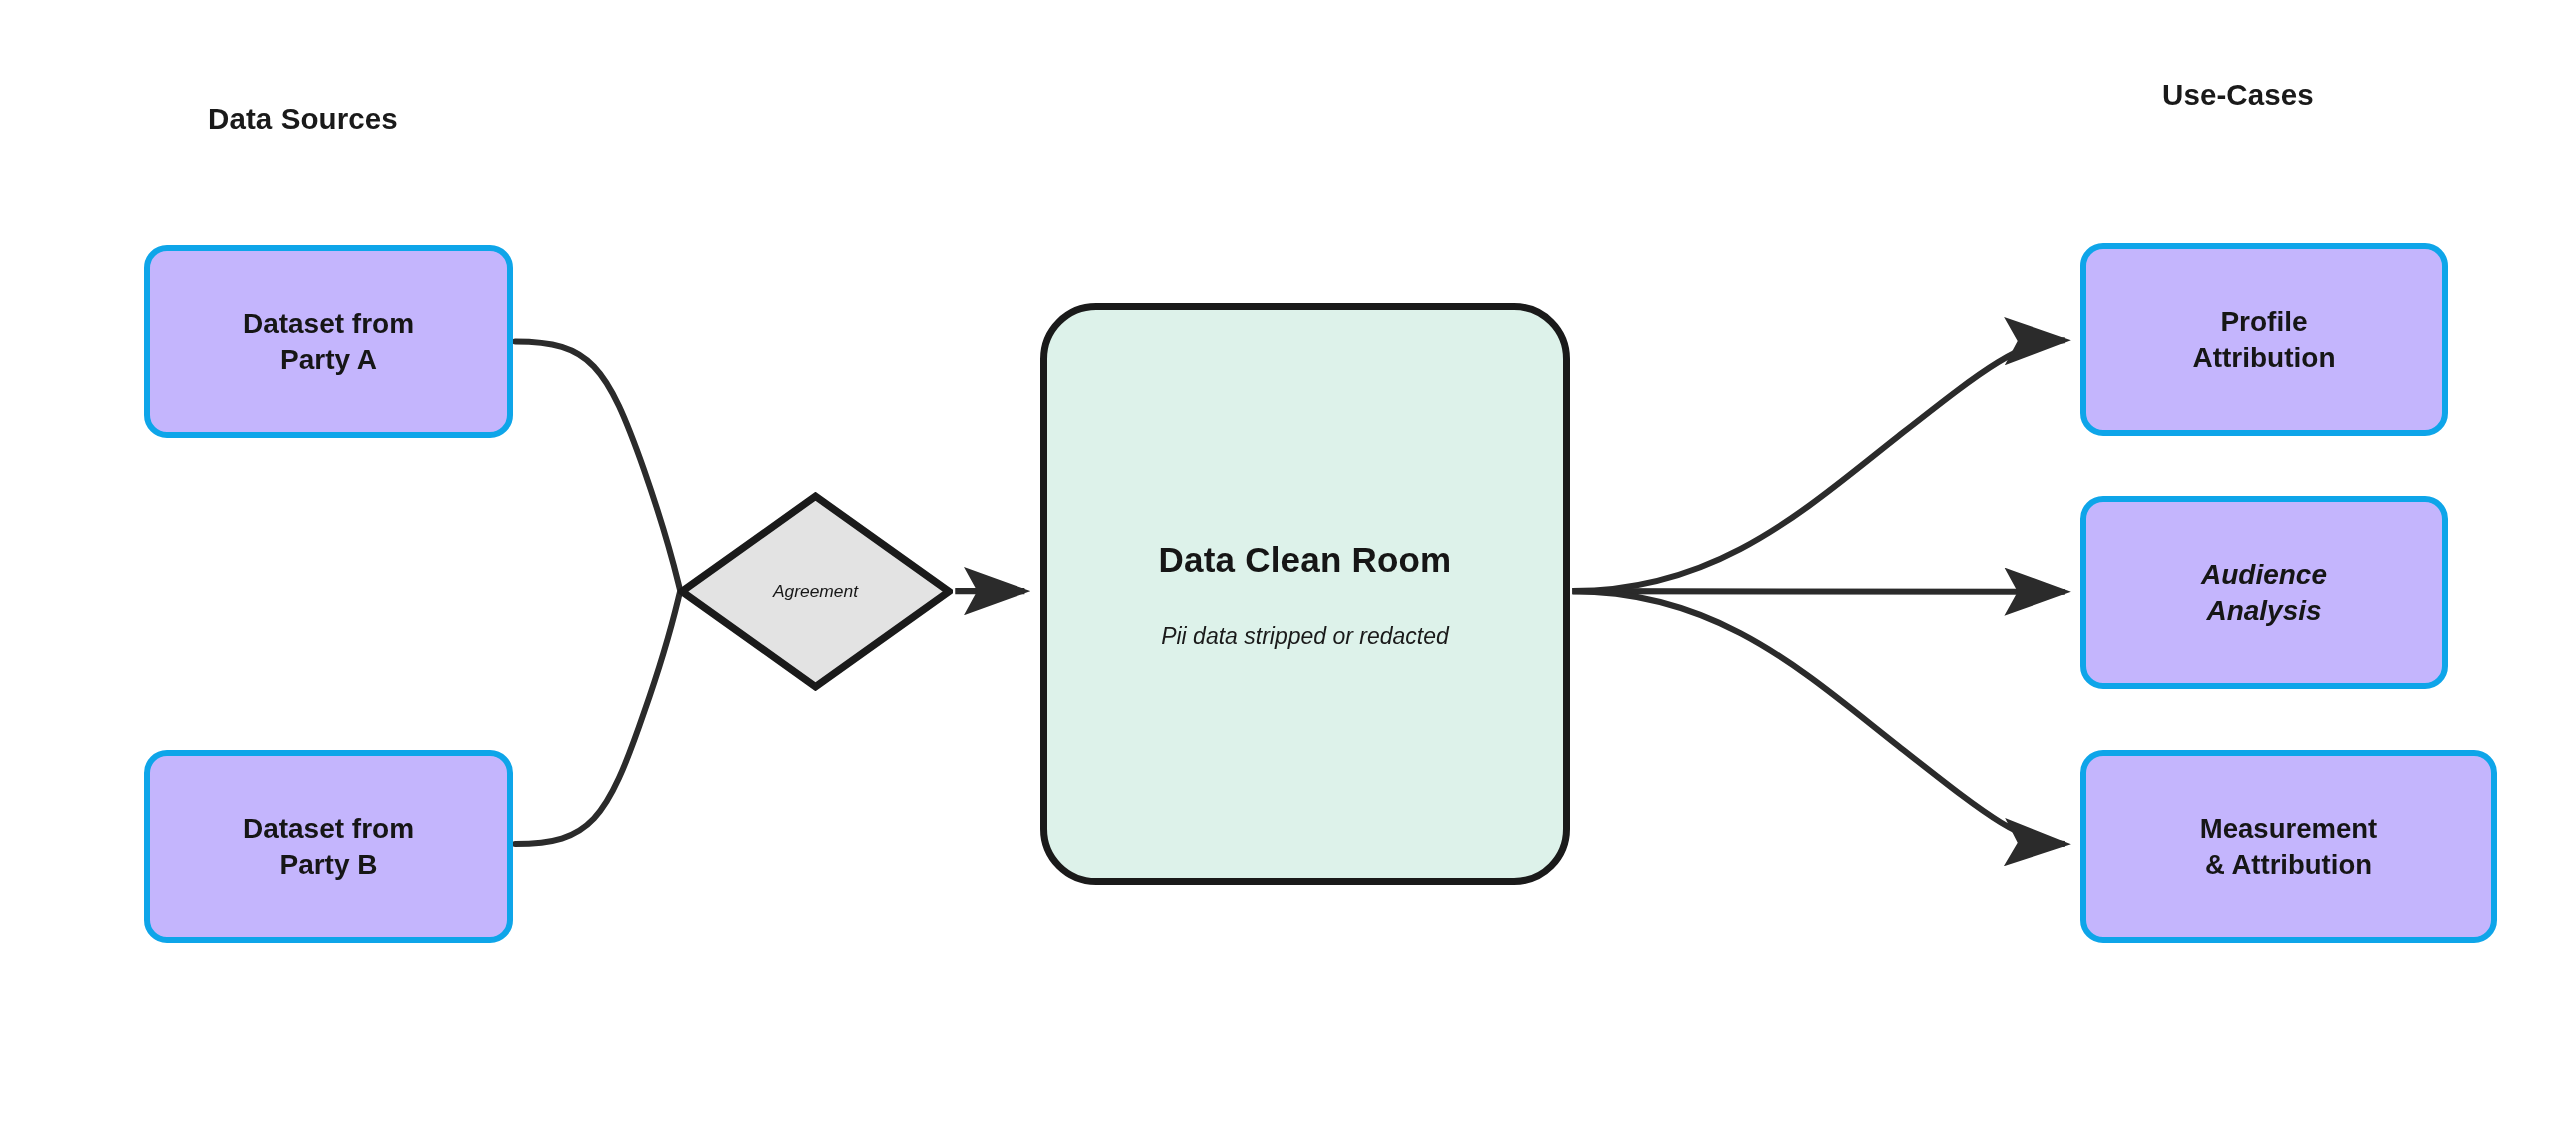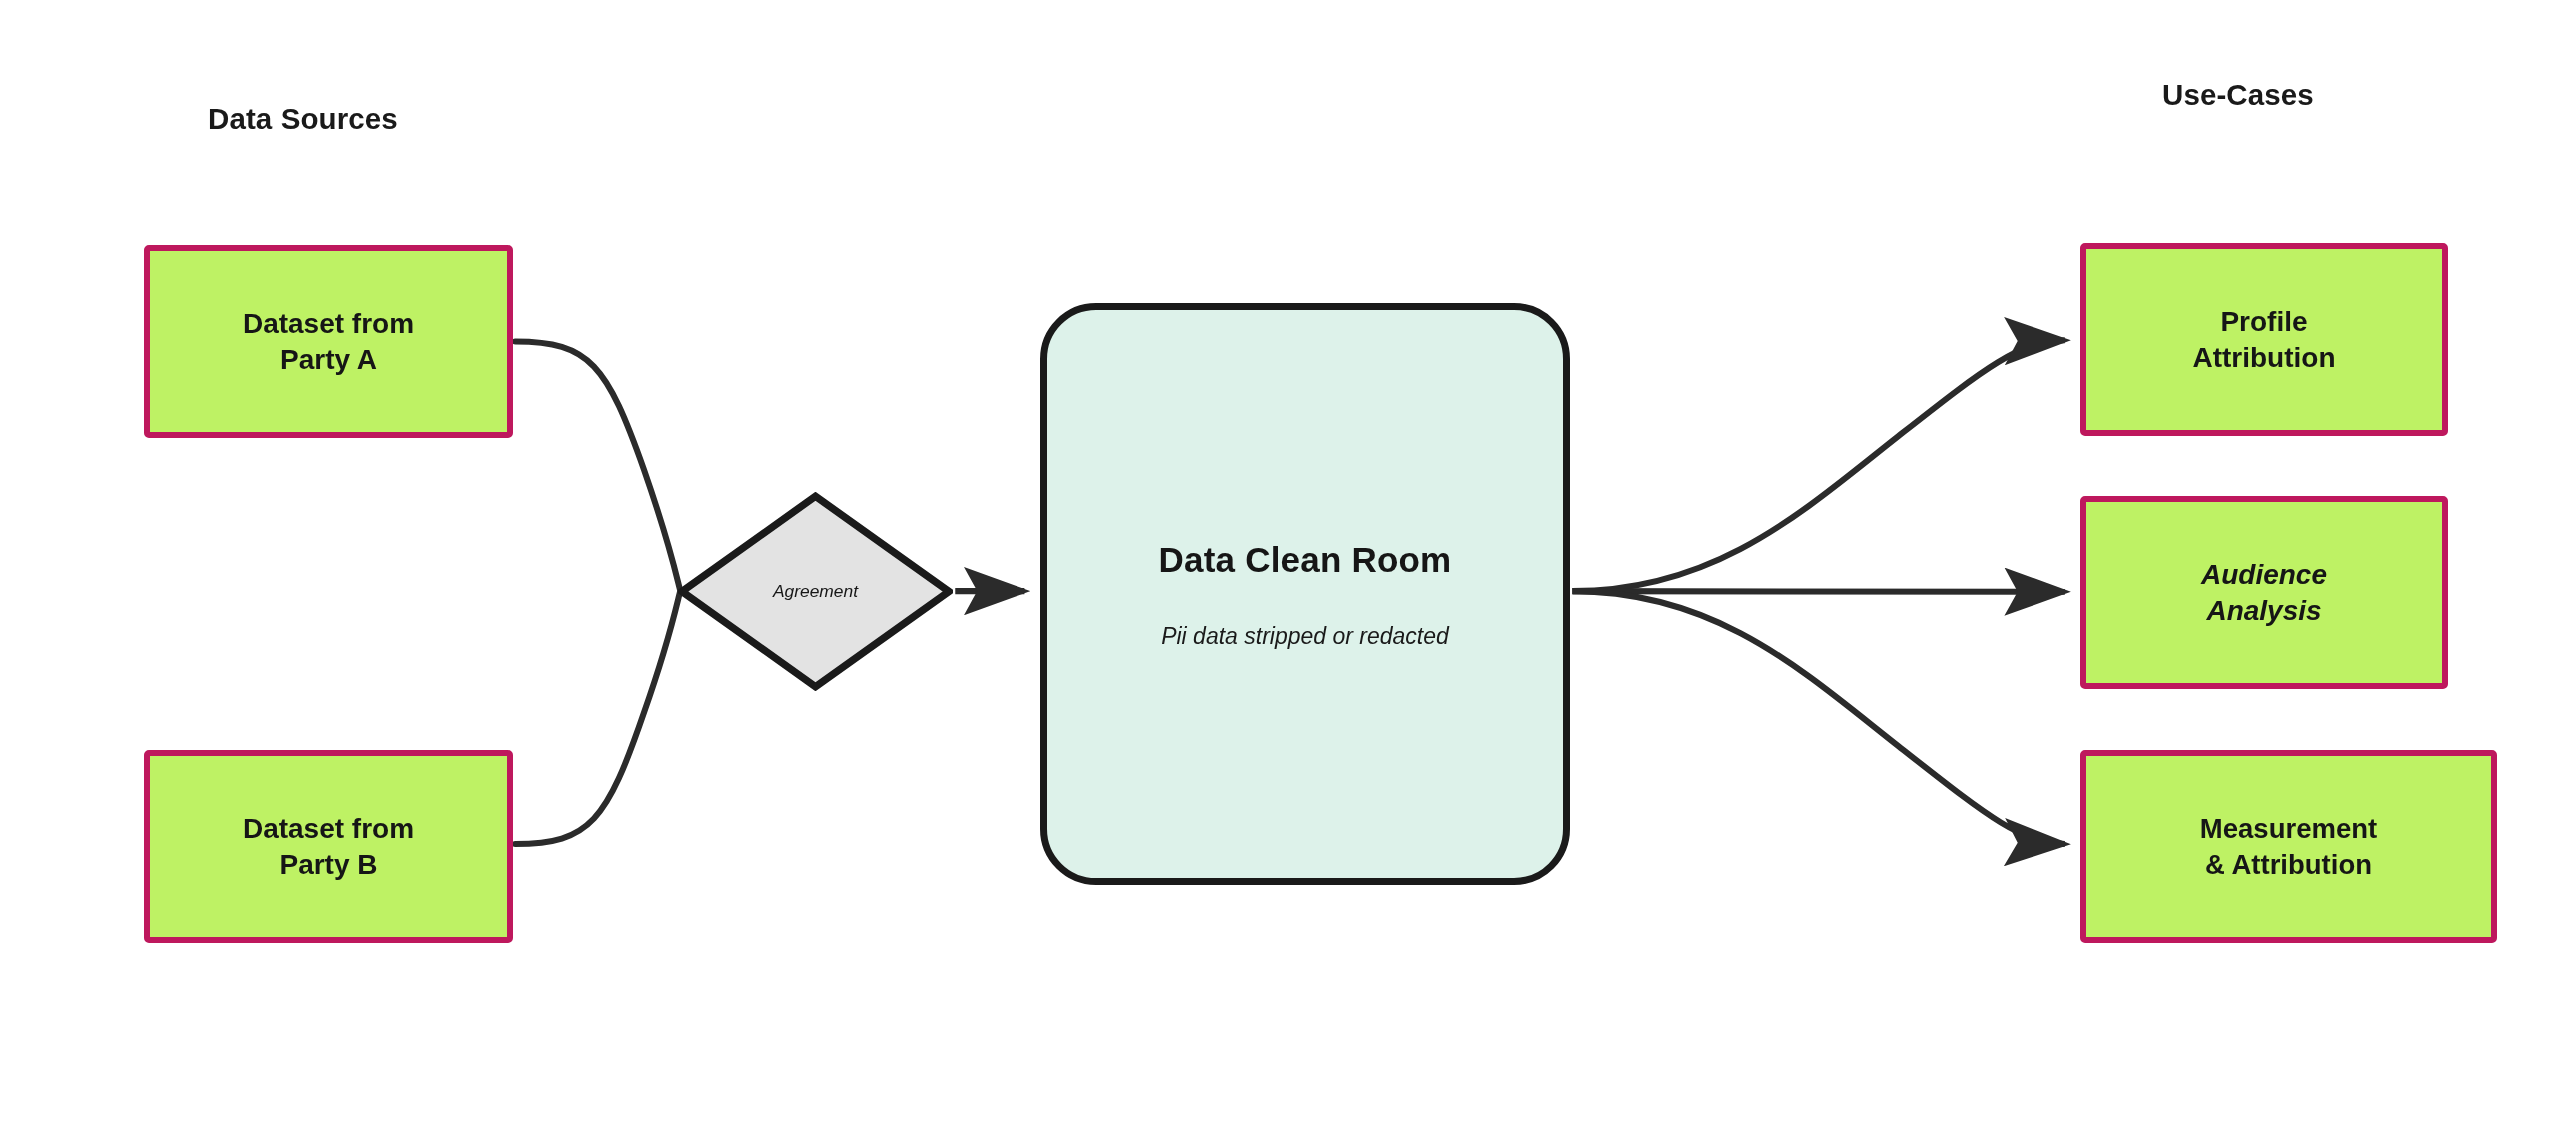--- a/index.html
+++ b/index.html
@@ -42,23 +42,23 @@
 
   
   .node {
     position: absolute;
     box-sizing: border-box;
     display: flex;
     flex-direction: column;
     align-items: center;
     justify-content: center;
     text-align: center;
-    background: #bef264;
-    border: 6px solid #be185d;
-    border-radius: 5px;
+    background: #c4b5fd;
+    border: 6px solid #0ea5e9;
+    border-radius: 23px;
     color: #161616;
   }
   .node .node-label {
     font-size: 28px;
     font-weight: bold;
     line-height: 1.28;
     white-space: pre-line;
   }
 
   

